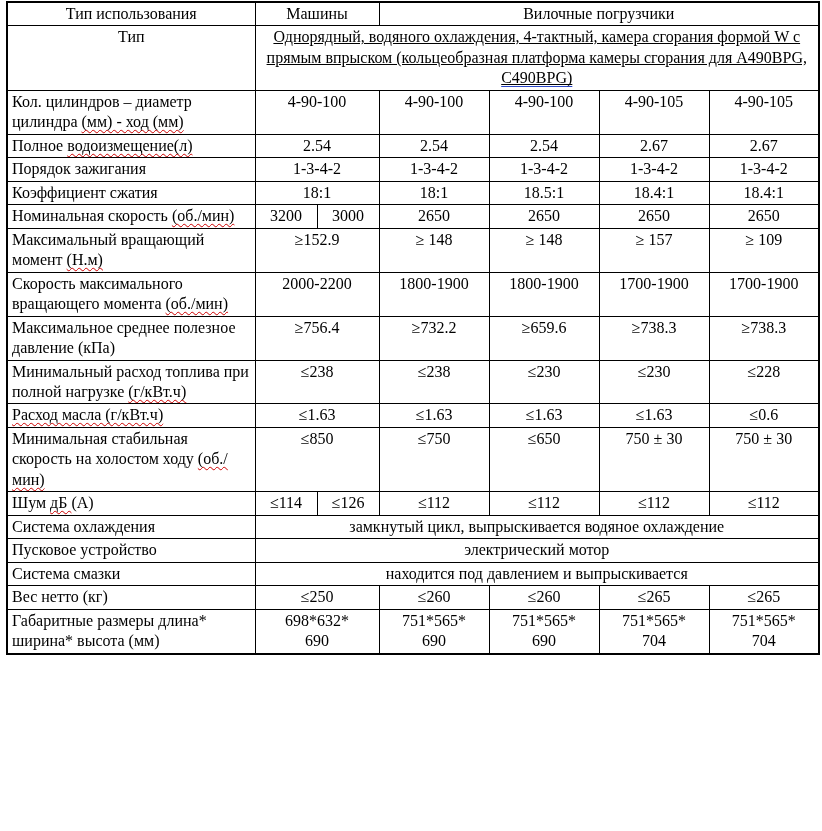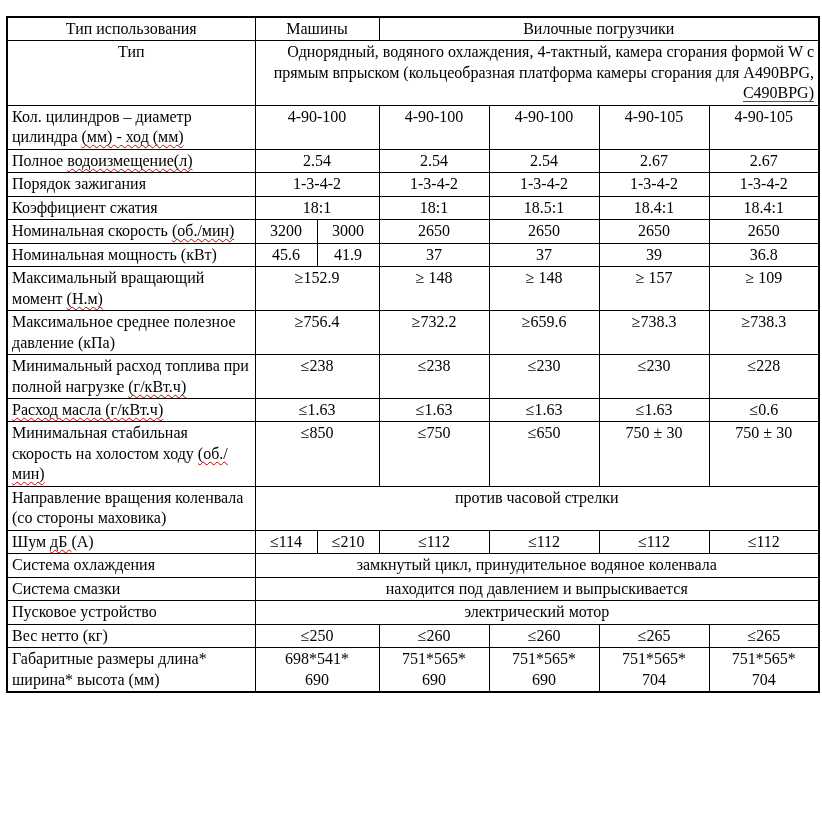--- a/index.html
+++ b/index.html
@@ -1,37 +1,37 @@
 <!DOCTYPE html>
 <html style="--sq: #cc0000; --bl: #2a46c8;"><head>
 <meta charset="utf-8">
 <style>
   html,body{margin:0;padding:0;background:#ffffff;}
   body{width:822px;height:831px;overflow:hidden;}
-  .page{padding:16px 4px 4px 6px;}
+  .page{padding:1px 4px 4px 6px;}
   table{
     border-collapse:collapse;
     table-layout:fixed;
     width:812px;
     font-family:"Liberation Serif", serif;
     font-size:16px;
     color:#000;
     border:2px solid #000;
   }
   td{
     border:1px solid #000;
     vertical-align:top;
     padding:1px 4px;
     line-height:1.28;
     overflow:hidden;
   }
   .lbl{text-align:left;}
   .ctr{text-align:center;}
   .val{text-align:center;white-space:pre-line;}
-  .val.left{text-align:right;}
+  .val.left{text-align:center;text-decoration:underline;}
   .sq{
     text-decoration:underline;
     text-decoration-style:wavy;
     text-decoration-color:var(--sq,#cc0000);
     text-decoration-thickness:1px;
     text-underline-offset:2px;
     text-decoration-skip-ink:none;
     text-align:center;
   }
   .bl{
@@ -101,37 +101,36 @@
         <tr>
           <td class="lbl">Номинальная скорость <span class="sq">(об./мин)</span></td>
           <td class="val">3200</td>
           <td class="val">3000</td>
           <td class="val">2650</td>
           <td class="val">2650</td>
           <td class="val">2650</td>
           <td class="val">2650</td>
         </tr>
         <tr>
-          <td class="lbl">Номинальная мощность (кВт)</td>
-          <td class="val">45.6</td>
-          <td class="val">41.9</td>
-          <td class="val">37</td>
-          <td class="val">37</td>
-          <td class="val">39</td>
-          <td class="val">36.8</td>
-        </tr>
-        <tr>
           <td class="lbl">Максимальный вращающий момент <span class="sq">(Н.м)</span></td>
           <td class="val" colspan="2">≥152.9</td>
           <td class="val">≥ 148</td>
           <td class="val">≥ 148</td>
           <td class="val">≥ 157</td>
           <td class="val">≥ 109</td>
         </tr>
         <tr>
+          <td class="lbl">Скорость максимального вращающего момента <span class="sq">(об./мин)</span></td>
+          <td class="val" colspan="2">2000-2200</td>
+          <td class="val">1800-1900</td>
+          <td class="val">1800-1900</td>
+          <td class="val">1700-1900</td>
+          <td class="val">1700-1900</td>
+        </tr>
+        <tr>
           <td class="lbl">Максимальное среднее полезное давление (кПа)</td>
           <td class="val" colspan="2">≥756.4</td>
           <td class="val">≥732.2</td>
           <td class="val">≥659.6</td>
           <td class="val">≥738.3</td>
           <td class="val">≥738.3</td>
         </tr>
         <tr>
           <td class="lbl">Минимальный расход топлива при полной нагрузке <span class="sq">(г/кВт.ч)</span></td>
           <td class="val" colspan="2">≤238</td>
@@ -150,55 +149,51 @@
         </tr>
         <tr>
           <td class="lbl">Минимальная стабильная скорость на холостом ходу <span class="sq">(об./мин)</span></td>
           <td class="val" colspan="2">≤850</td>
           <td class="val">≤750</td>
           <td class="val">≤650</td>
           <td class="val">750 ± 30</td>
           <td class="val">750 ± 30</td>
         </tr>
         <tr>
-          <td class="lbl">Направление вращения коленвала (со стороны маховика)</td>
-          <td colspan="6" class="val">против часовой стрелки</td>
-        </tr>
-        <tr>
           <td class="lbl">Шум <span class="sq">дБ </span>(А)</td>
           <td class="val">≤114</td>
-          <td class="val">≤210</td>
+          <td class="val">≤126</td>
           <td class="val">≤112</td>
           <td class="val">≤112</td>
           <td class="val">≤112</td>
           <td class="val">≤112</td>
         </tr>
         <tr>
           <td class="lbl">Система охлаждения</td>
-          <td colspan="6" class="val">замкнутый цикл, принудительное водяное коленвала</td>
+          <td colspan="6" class="val">замкнутый цикл, выпрыскивается водяное охлаждение</td>
+        </tr>
+        <tr>
+          <td class="lbl">Пусковое устройство</td>
+          <td colspan="6" class="val">электрический мотор</td>
         </tr>
         <tr>
           <td class="lbl">Система смазки</td>
           <td colspan="6" class="val">находится под давлением и выпрыскивается</td>
-        </tr>
-        <tr>
-          <td class="lbl">Пусковое устройство</td>
-          <td colspan="6" class="val">электрический мотор</td>
         </tr>
         <tr>
           <td class="lbl">Вес нетто (кг)</td>
           <td class="val" colspan="2">≤250</td>
           <td class="val">≤260</td>
           <td class="val">≤260</td>
           <td class="val">≤265</td>
           <td class="val">≤265</td>
         </tr>
         <tr>
           <td class="lbl">Габаритные размеры длина* ширина* высота (мм)</td>
-          <td class="val" colspan="2">698*541*
+          <td class="val" colspan="2">698*632*
 690</td>
           <td class="val">751*565*
 690</td>
           <td class="val">751*565*
 690</td>
           <td class="val">751*565*
 704</td>
           <td class="val">751*565*
 704</td>
         </tr>

